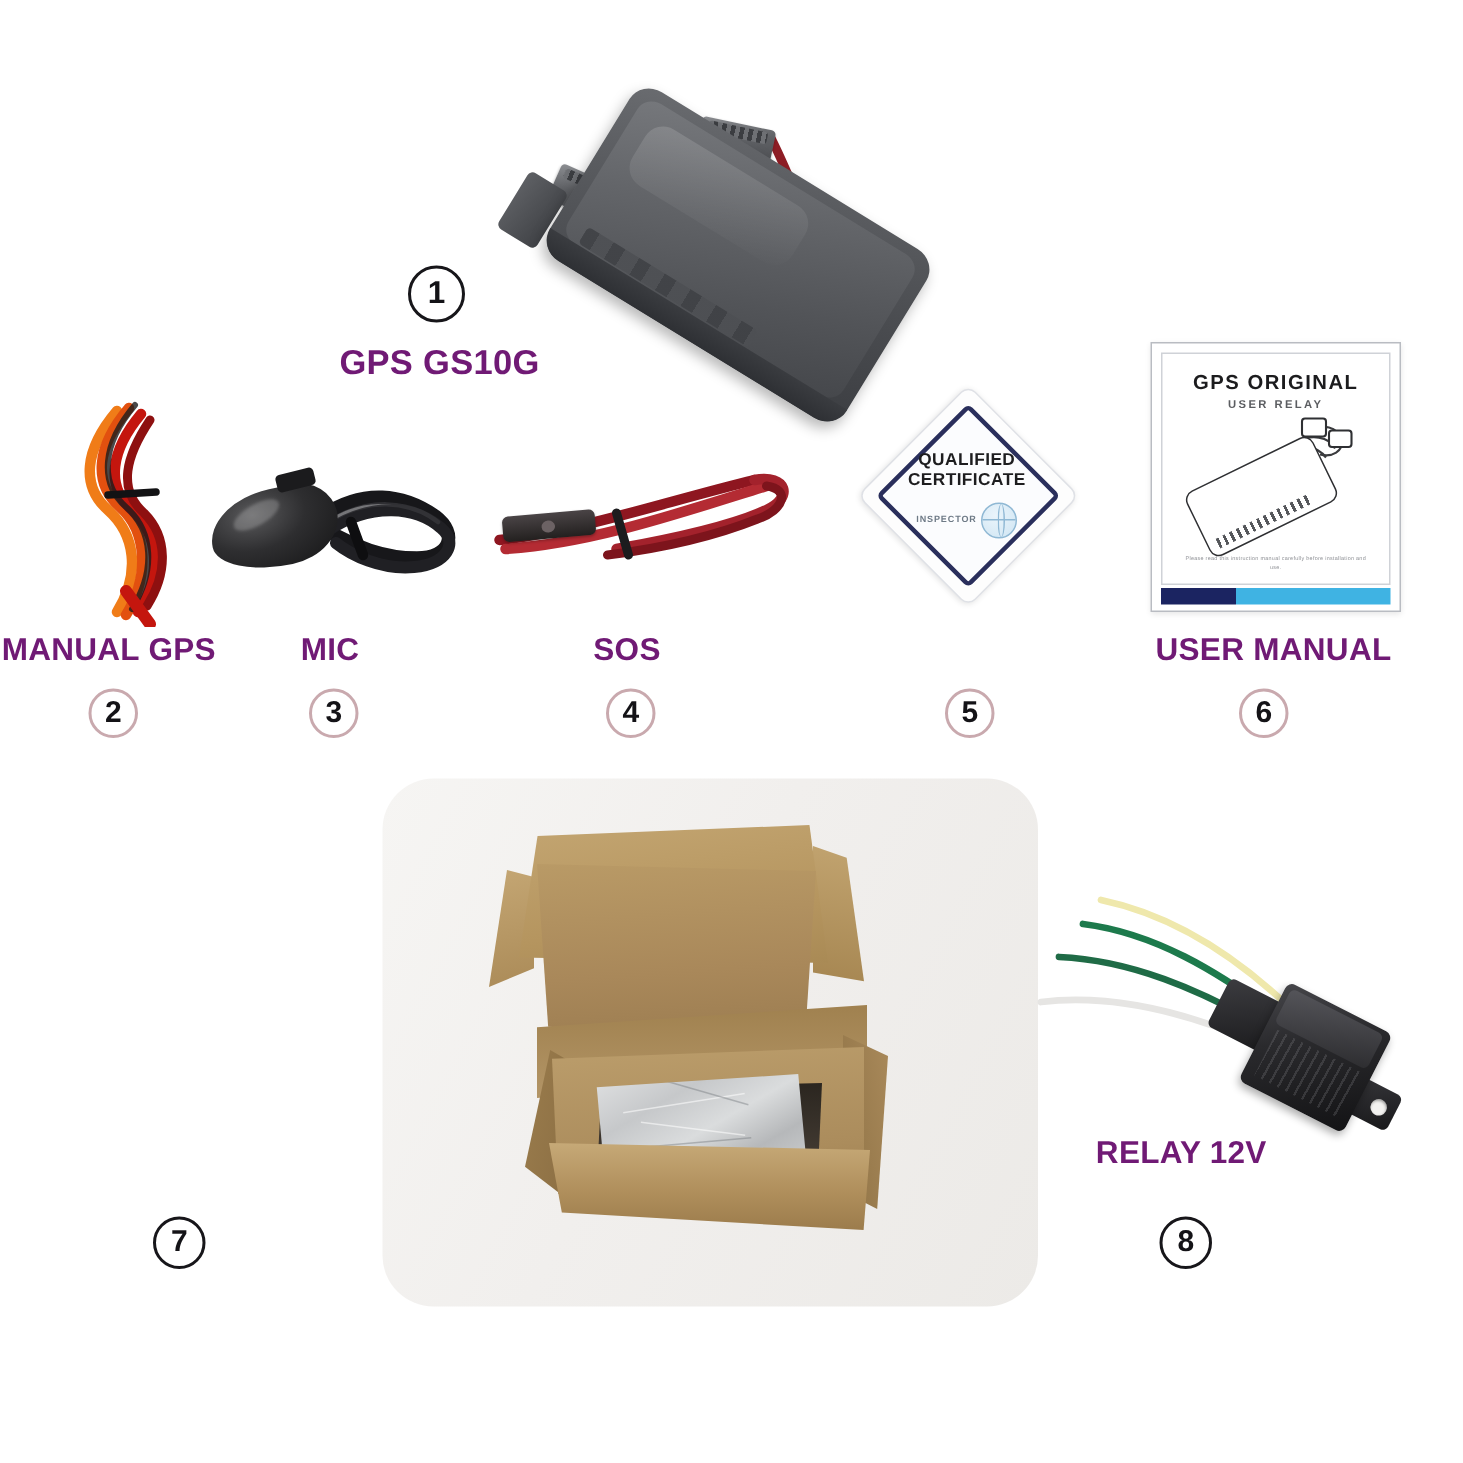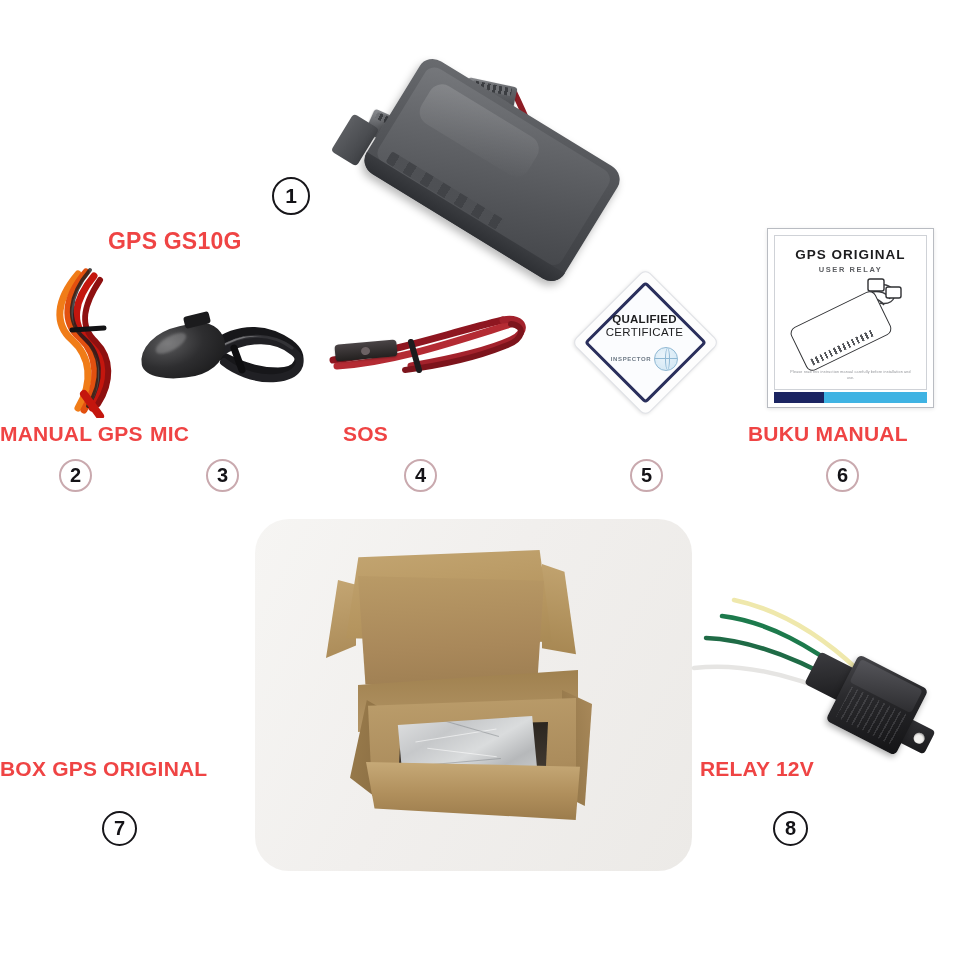--- a/index.html
+++ b/index.html
@@ -5,21 +5,21 @@
 <style>
   html,body{margin:0;padding:0;background:#ffffff;}
   body{width:975px;height:975px;overflow:hidden;
        font-family:"Liberation Sans","DejaVu Sans",sans-serif;
        -webkit-font-smoothing:antialiased;}
   #sheet{position:relative;width:975px;height:975px;background:#fff;}
 
   .abs{position:absolute;}
 
   
-  .cap{position:absolute;color:#ef4444;
+  .cap{position:absolute;text-align:center;color:#701a75;
        font-weight:700;letter-spacing:.2px;line-height:1.05;white-space:nowrap;}
   .cap.light{font-weight:600;}
   .badge{position:absolute;border-radius:50%;display:flex;align-items:center;
          justify-content:center;font-weight:700;color:#141317;
          background:transparent;}
   .badge.dark{border:2.2px solid #17161a;}
   .badge.mauve{border:2.2px solid #c9a9ae;}
 
   
   #panel{left:255px;top:519px;width:437px;height:352px;border-radius:34px;
@@ -72,32 +72,32 @@
 
   
   #sos{left:325px;top:312px;width:205px;height:76px;}
   .sos-btn{position:absolute;left:10px;top:30px;width:62px;height:17px;border-radius:4px;
            background:linear-gradient(180deg,#4a4446,#23201f);transform:rotate(-5deg);
            box-shadow:0 1px 2px rgba(0,0,0,.3);}
   .sos-btn b{position:absolute;left:26px;top:4.5px;width:9px;height:8px;border-radius:50%;
              background:#6c6264;display:block;}
 
   
-  #cert{left:567px;top:264px;width:155px;height:155px;}
+  #cert{left:567px;top:252px;width:155px;height:155px;}
   .dia{position:absolute;left:50%;top:50%;width:103px;height:103px;margin:-51.5px 0 0 -51.5px;
        transform:rotate(45deg);}
   .dia-out{background:#fdfdfd;border:1.5px solid #dfe1e6;border-radius:7px;
            box-shadow:0 1px 4px rgba(0,0,0,.12);}
   .dia-in{position:absolute;left:8px;top:8px;right:8px;bottom:8px;
           border:3px solid #2a2f5c;border-radius:4px;background:#fbfcfe;}
   .cert-txt{position:absolute;left:0;top:0;width:155px;height:155px;
             transform:none;display:flex;flex-direction:column;align-items:center;
             justify-content:center;pointer-events:none;}
   .cert-l1{font-size:11.5px;font-weight:700;color:#1d1d1f;letter-spacing:.3px;}
-  .cert-l2{font-size:11.5px;font-weight:400;color:#1d1d1f;letter-spacing:.3px;margin-top:1px;}
+  .cert-l2{font-size:11.5px;font-weight:700;color:#1d1d1f;letter-spacing:.3px;margin-top:1px;}
   .cert-row{display:flex;align-items:center;gap:3px;margin-top:9px;}
   .cert-ins{font-size:6px;font-weight:700;color:#6e7a86;letter-spacing:.6px;}
   .globe{width:22px;height:22px;border-radius:50%;border:1.2px solid #8fb8d4;
          background:radial-gradient(circle at 40% 35%,#eaf4fb,#cfe5f3);position:relative;}
   .globe:before{content:"";position:absolute;left:0;top:49%;width:100%;height:1.2px;background:#8fb8d4;}
   .globe:after{content:"";position:absolute;left:43%;top:0;width:14%;height:100%;
                border-left:1.2px solid #8fb8d4;border-right:1.2px solid #8fb8d4;border-radius:50%;}
 
   
   #manual{left:767px;top:228px;width:165px;height:178px;background:#fff;
@@ -290,42 +290,41 @@
       <rect x="100" y="50" width="16" height="12" rx="2" fill="#fff" stroke="#2f3033" stroke-width="1.4"></rect>
       <rect x="118" y="58" width="15" height="11" rx="2" fill="#fff" stroke="#2f3033" stroke-width="1.4"></rect>
     </svg>
     <div class="mdev"></div>
     <div class="man-foot">Please read this instruction manual carefully before installation and use.</div>
     <div class="man-bar">
       <div class="navy"></div>
         <div class="cyan"></div>
     </div>
   </div>
-  <div class="cap" style="left:748px;top:423px;width:202px;font-size:21px;">BUKU MANUAL</div>
+  <div class="cap" style="left:748px;top:423px;width:202px;font-size:21px;">USER MANUAL</div>
   <div class="badge mauve" style="left:826px;top:459px;width:29px;height:29px;font-size:20px;">6</div>
 
   <div id="box" class="abs">
     <div class="cb lid-tab-l"></div>
     <div class="cb lid-tab-r"></div>
     <div class="cb lid-back"></div>
     <div class="cb lid-inner"></div>
     <div class="cb base-back"></div>
     <div class="cb base-left"></div>
     <div class="cb base-right"></div>
     <div class="cb base-inner"></div>
     <div class="cb cavity"></div>
     <div class="cb bag">
       <i style="left:16%;top:26%;width:56%;transform:rotate(-9deg)"></i>
       <i style="left:24%;top:48%;width:48%;transform:rotate(7deg)"></i>
       <u style="left:12%;top:62%;width:62%;transform:rotate(-5deg)"></u>
       <u style="left:34%;top:16%;width:40%;transform:rotate(16deg)"></u>
     </div>
     <div class="cb base-front"></div>
   </div>
-  <div class="cap" style="left:0px;top:758px;width:234px;font-size:21px;">BOX GPS ORIGINAL</div>
   <div class="badge dark" style="left:102px;top:811px;width:31px;height:31px;font-size:20px;">7</div>
 
   <div id="relay" class="abs">
     <svg width="270" height="190" style="position:absolute;left:0;top:0">
       <path d="M4,88 C54,82 104,96 150,116" stroke="#e6e5e3" stroke-width="4.5" fill="none" stroke-linecap="round"></path>
       <path d="M16,58 C64,60 110,80 152,104" stroke="#1f6b46" stroke-width="4.5" fill="none" stroke-linecap="round"></path>
       <path d="M32,36 C80,42 122,68 160,96" stroke="#1d7a4c" stroke-width="4.5" fill="none" stroke-linecap="round"></path>
       <path d="M44,20 C92,30 134,58 168,90" stroke="#efe8ac" stroke-width="4.5" fill="none" stroke-linecap="round"></path>
     </svg>
     <div class="rl-plug"></div>

